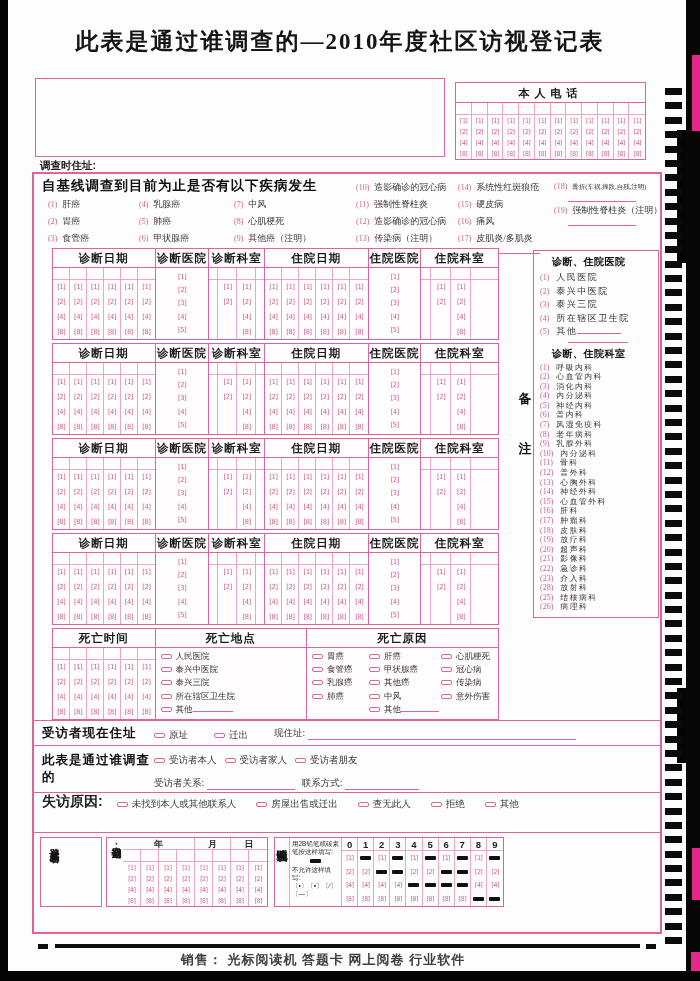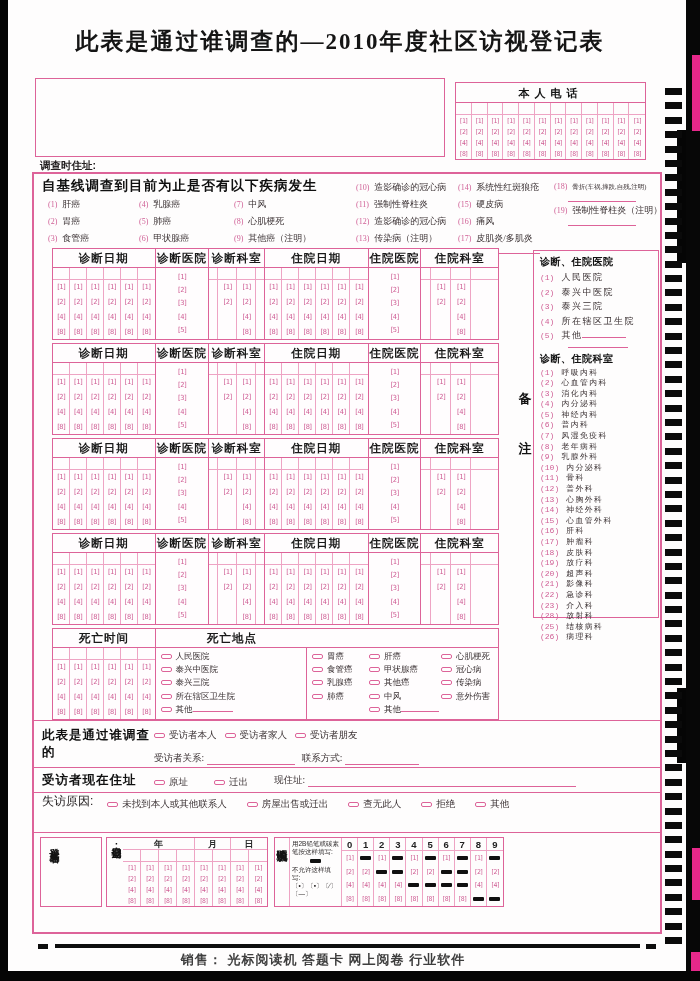--- a/index.html
+++ b/index.html
@@ -87,21 +87,21 @@
   .lower{position:absolute;left:0;top:546px;width:626px;}
   .inforow{border-top:1px solid var(--pk);padding-left:8px;position:relative;}
   .ilabel{font-size:12.5px;font-weight:bold;color:#111;letter-spacing:1px;}
   .opt{font-size:9.5px;color:var(--dk);font-family:"Liberation Serif","DejaVu Serif",serif;white-space:nowrap;}
   .thin-line{display:inline-block;height:9px;border-bottom:1px solid var(--pk);vertical-align:bottom;}
   .rowA{height:24px;display:flex;align-items:center;}
   .rowB{height:47px;display:flex;align-items:center;}
   .rowC{height:25px;display:flex;align-items:center;}
   .rowD{height:40px;}
   .lblbox{width:112px;flex:none;}
-  .small-label{font-size:12px;font-weight:normal;color:#201c1d;}
+  .small-label{font-size:14px;font-weight:bold;color:#201c1d;}
 
   
   .reg-area{border-top:1px solid var(--pk);height:80px;position:relative;}
   .regbox{position:absolute;top:4px;height:70px;border:1px solid var(--pk);}
   .vert{writing-mode:vertical-rl;text-orientation:upright;font-weight:bold;color:#141414;}
   .signer{left:6px;width:62px;}
   .signer .vert{position:absolute;left:6px;top:2px;font-size:10px;letter-spacing:1px;}
   .datebox{left:72px;width:162px;display:flex;}
   .datebox .vert{font-size:10px;flex:none;width:16px;padding-top:2px;}
   .reg-grid{flex:1;display:flex;flex-direction:column;}
@@ -115,22 +115,22 @@
   .fillmark{display:inline-block;width:11px;height:4px;background:#101010;border-radius:1px;}
   .digit-grid{flex:1;display:grid;grid-template-columns:repeat(10,1fr);}
   .dgcol{border-right:1px solid var(--pkl);display:flex;flex-direction:column;}
   .dgcol:last-child{border-right:none;}
   .dg-hd{height:13px;line-height:13px;text-align:center;font-size:9.5px;font-weight:bold;color:#222;border-bottom:1px solid var(--pkl);flex:none;}
 
   
   .remark{position:absolute;left:517px;top:390px;width:16px;font-size:13px;font-weight:bold;color:#121212;text-align:center;}
   .remark div{margin-bottom:32px;}
   .sidebar{position:absolute;left:533px;top:250px;width:126px;height:368px;border:1px solid var(--pk);padding:4px 0 0 6px;}
-  .sb-title{font-size:10px;font-weight:bold;color:#101010;margin-bottom:2px;letter-spacing:0.5px;}
-  .sb-item{font-size:9px;line-height:13.5px;white-space:nowrap;font-family:Liberation Mono, monospace;}
+  .sb-title{font-size:10px;font-weight:bold;color:#101010;margin-bottom:2px;letter-spacing:0.5px;margin-left:12px;}
+  .sb-item{font-size:9px;line-height:13.5px;white-space:nowrap;font-family:Liberation Serif, serif;}
   .sb-item .dnum{color:var(--pkt);margin-right:7px;font-size:8px;}
   .sb-item .dlabel{color:var(--dk);letter-spacing:1.5px;}
   .sb-div{width:60px;border-bottom:1px solid var(--pk);margin:3px 0 4px 28px;height:1px;}
   .sb-dept .sb-item{font-size:7.8px;line-height:9.6px;}
 
   
   .bline{position:absolute;left:55px;top:944px;width:585px;height:4px;background:#0d0d0d;}
   .bsq{position:absolute;top:944px;width:10px;height:5px;background:#0d0d0d;}
   .bsq.l{left:38px;} .bsq.r{left:646px;}
   .footer{position:absolute;left:0;top:951px;width:646px;text-align:center;font-size:13px;font-weight:bold;color:#3e3e3e;letter-spacing:1px;}
@@ -1620,20 +1620,21 @@
                 <div class="brow"></div>
                 <div class="brow"></div>
               </div>
             </div>
           </div>
         </div>
         <div class="blk">
           <div class="blk-hdr">
             <div class="bhc" style="width: 103px;">死亡时间</div>
             <div class="bhc" style="width: 152px;">死亡地点</div>
+            <div class="bhc" style="width: 192px;">死亡原因</div>
           </div>
           <div class="blk-body">
             <div class="bcol col-date" style="width: 103px;">
               <div class="dcol">
                 <div class="wcell"></div>
                 <div class="brow">
                   <span class="bb">[1]</span>
                 </div>
                 <div class="brow">
                   <span class="bb">[2]</span>
@@ -1749,38 +1750,38 @@
                 <div class="optline" style="padding-left: 5px;"><span class="ck"></span><span>冠心病</span></div>
                 <div class="optline" style="padding-left: 5px;"><span class="ck"></span><span>传染病</span></div>
                 <div class="optline" style="padding-left: 5px;"><span class="ck"></span><span>意外伤害</span></div>
               </div>
             </div>
           </div>
         </div>
       </div>
 
     <div class="lower">
+      <div class="inforow rowC">
+        <span class="ilabel lblbox">受访者现在住址</span>
+        <span id="row3-opts"><span class="opt" style="margin-right: 26px;"><span class="ck"></span><span>原址</span></span><span class="opt" style="margin-right: 26px;"><span class="ck"></span><span>迁出</span></span></span>
+        <span class="opt">
+          <span>现住址:</span>
+          <span class="thin-line" style="width:268px;"></span>
+        </span>
+      </div>
       <div class="inforow rowB">
         <span class="ilabel lblbox">此表是通过谁调查的</span>
         <span>
           <span id="row2-opts" style="display:block;margin-bottom:5px;"><span class="opt" style="margin-right: 8px;"><span class="ck"></span><span>受访者本人</span></span><span class="opt" style="margin-right: 8px;"><span class="ck"></span><span>受访者家人</span></span><span class="opt" style="margin-right: 8px;"><span class="ck"></span><span>受访者朋友</span></span></span>
           <span class="opt">
             <span>受访者关系:</span>
             <span class="thin-line" style="width:88px;"></span>
             &nbsp;&nbsp;<span>联系方式:</span>
             <span class="thin-line" style="width:74px;"></span>
           </span>
-        </span>
-      </div>
-      <div class="inforow rowC">
-        <span class="ilabel lblbox">受访者现在住址</span>
-        <span id="row3-opts"><span class="opt" style="margin-right: 26px;"><span class="ck"></span><span>原址</span></span><span class="opt" style="margin-right: 26px;"><span class="ck"></span><span>迁出</span></span></span>
-        <span class="opt">
-          <span>现住址:</span>
-          <span class="thin-line" style="width:268px;"></span>
         </span>
       </div>
       <div class="inforow rowD">
         <div style="display:flex;align-items:center;height:17px;">
           <span class="small-label" style="margin-right:14px;">失访原因:</span>
           <span id="row5-opts"><span class="opt" style="margin-right: 20px;"><span class="ck"></span><span>未找到本人或其他联系人</span></span><span class="opt" style="margin-right: 20px;"><span class="ck"></span><span>房屋出售或迁出</span></span><span class="opt" style="margin-right: 20px;"><span class="ck"></span><span>查无此人</span></span><span class="opt" style="margin-right: 20px;"><span class="ck"></span><span>拒绝</span></span><span class="opt" style="margin-right: 20px;"><span class="ck"></span><span>其他</span></span></span>
         </div>
       </div>
       <div class="reg-area">
         <div class="regbox signer">

